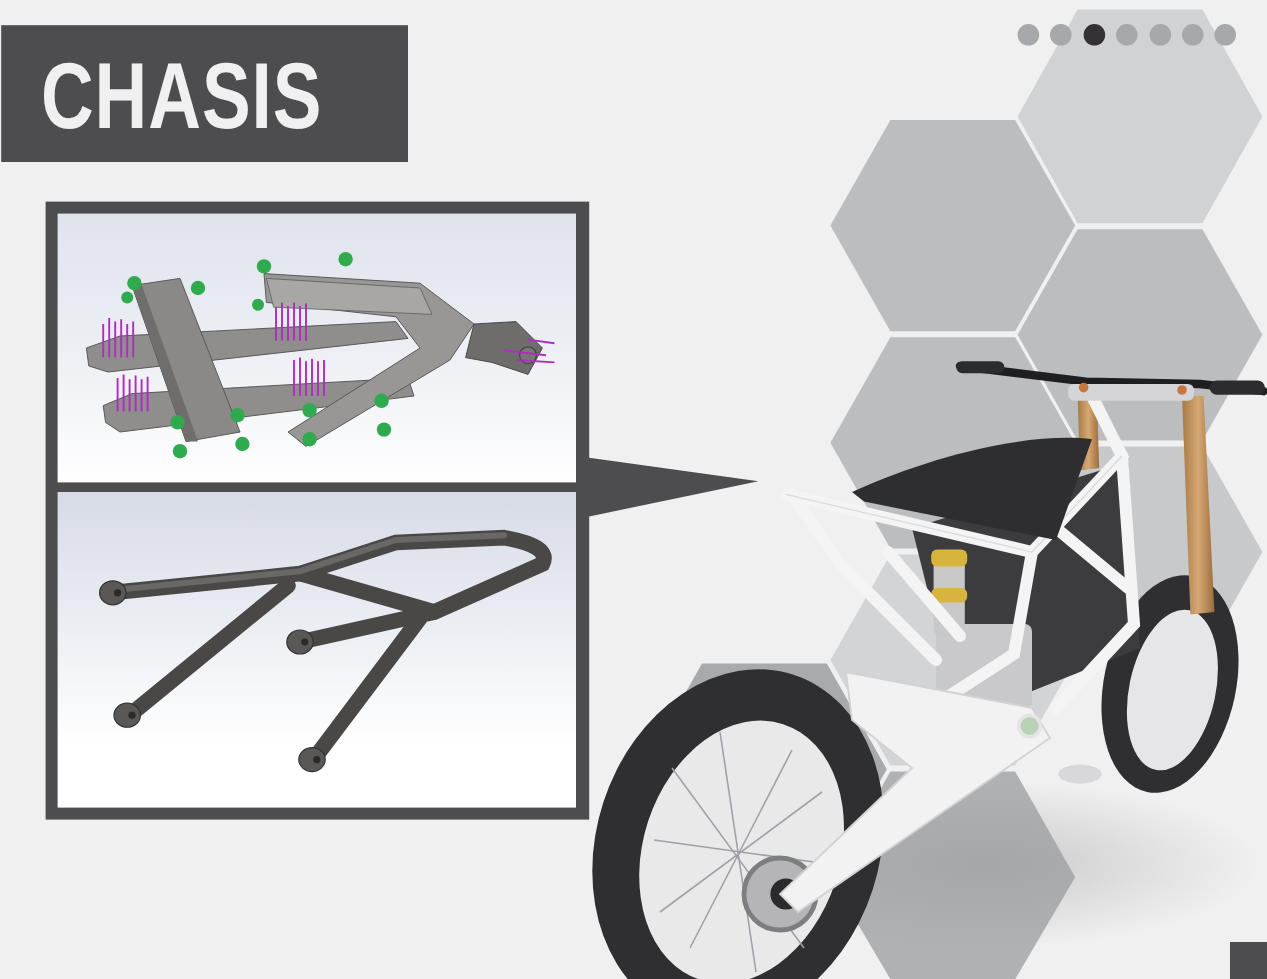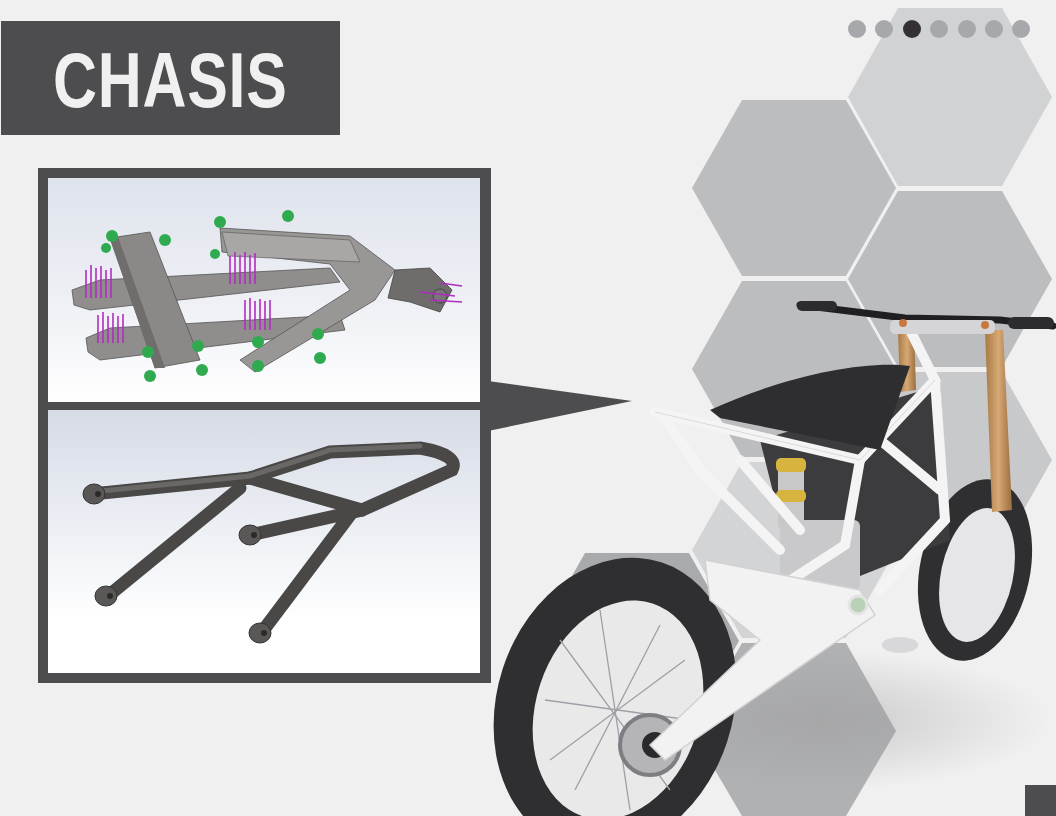--- a/index.html
+++ b/index.html
@@ -1,18 +1,18 @@
 <!DOCTYPE html>
 <html><head>
 <meta charset="utf-8">
 <style>
   html,body{margin:0;padding:0;}
   body{width:1056px;height:816px;background:#f0f0f0;position:relative;overflow:hidden;font-family:"Liberation Sans",sans-serif;}
   .abs{position:absolute;}
-  #title-box{left:1px;top:21px;width:339px;height:114px;background:#4d4d4f;display:flex;align-items:center;justify-content:center;}
+  #title-box{left:1px;top:21px;width:339px;height:114px;background:#4d4d4f;display:flex;align-items:center;}
   #title-text{color:#f0f0f0;font-family:"Liberation Sans",sans-serif;font-weight:bold;font-size:78px;letter-spacing:1px;transform:scaleX(0.78);display:inline-block;line-height:1;margin-top:4px;}
   #dots{left:848px;top:20px;display:flex;gap:9.4px;}
   .dot{width:18px;height:18px;border-radius:50%;background:#a7a8ab;cursor:pointer;}
   .dot.active{background:#333133;}
   #hexes{left:0;top:0;width:1056px;height:816px;}
   #frame{left:38px;top:168px;width:453px;height:515px;background:#4d4d4f;}
   .panel{position:absolute;left:10px;width:432px;overflow:hidden;}
   #panel-top{top:10px;height:224px;background:linear-gradient(180deg,#dfe3ec 0%,#eef0f5 55%,#ffffff 100%);}
   #panel-bottom{top:242px;height:263px;background:linear-gradient(180deg,#d7dbe6 0%,#eceff4 45%,#ffffff 80%);}
   #callout{left:0;top:0;}

